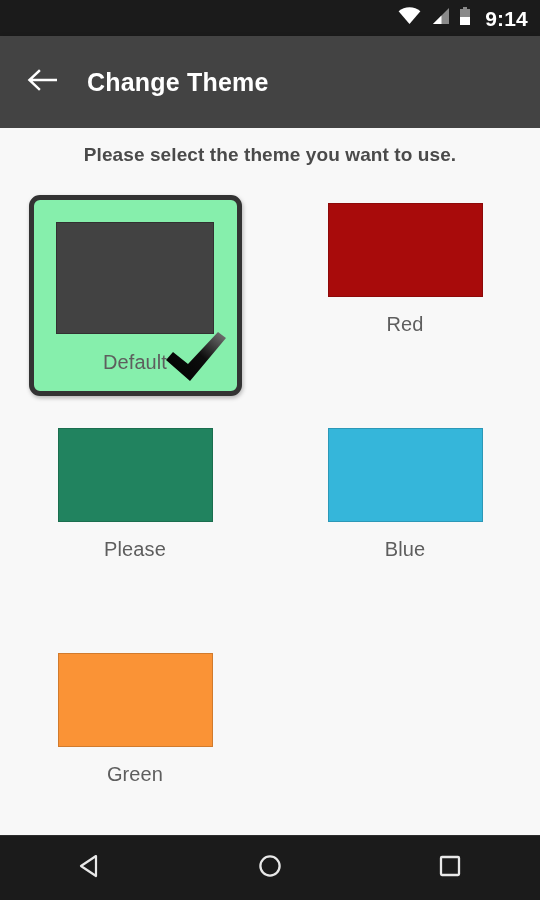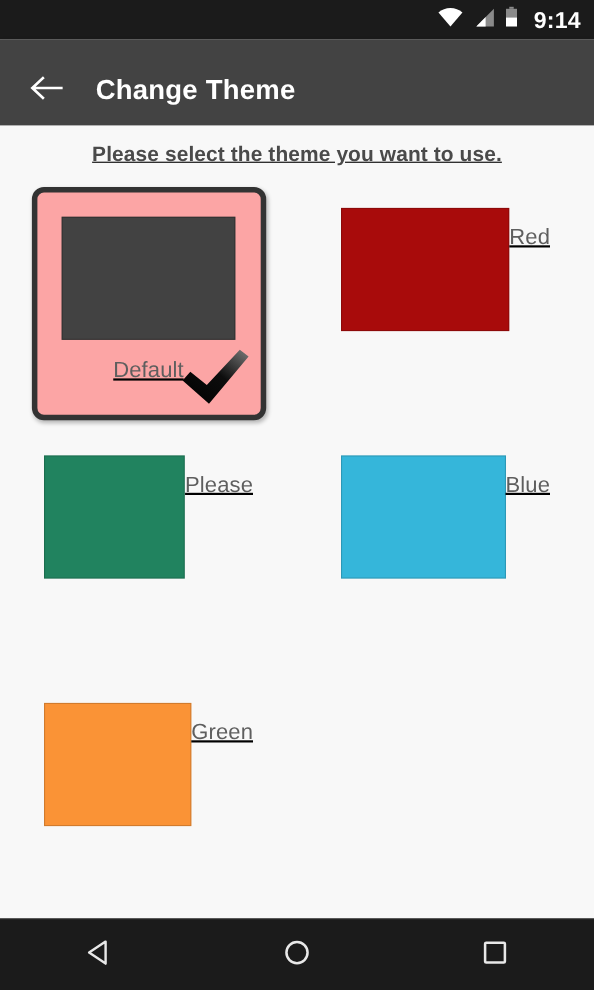--- a/index.html
+++ b/index.html
@@ -36,22 +36,22 @@
     display:flex; align-items:center; justify-content:center;
     cursor:pointer;
   }
   .toolbar-title{
     color:#FFFFFF; font-size:25px; font-weight:bold;
     margin-left:17px; letter-spacing:0.2px;
   }
 
   
   .content{
-    position:absolute; left:0; top:114px; width:540px; height:703px;
-    background:#F8F8F8; overflow:hidden;text-decoration:underline;
+    position:absolute; left:0; top:128px; width:540px; height:703px;
+    background:#F8F8F8; overflow:hidden;
   }
   .instruction{
     text-align:center; color:#4A4A4A;
     font-size:19px; font-weight:bold;
     padding-top:16px; letter-spacing:0.1px;
   }
 
   .grid{
     position:relative;
     margin-top:5px;
@@ -62,38 +62,38 @@
   .cell{
     position:relative;
     display:flex; flex-direction:column;
     align-items:center; justify-content:flex-start;
     cursor:pointer;
   }
 
   
   .swatch-wrap{
     width:190px; height:165px;
-    display:flex; flex-direction:row; 
+    display:flex; flex-direction:column; align-items:center;
     padding-top:32px;
   }
   .swatch{
     width:155px; height:112px;
     border:1px solid rgba(0,0,0,0.16);
   }
   .theme-label{
     margin-top:16px; font-size:20px; color:#5E5E5E;
     letter-spacing:0.1px;
   }
 
   
   .card-selected{
     position:relative;
     width:213px; height:212px;
-    margin-top:13px;
-    background:#fca5a5;
+    margin-top:24px;
+    background:#86efac;
     border:5px solid #333333;
     border-radius:11px;
     box-shadow:1px 2px 4px rgba(0,0,0,0.28);
     display:flex; flex-direction:column; align-items:center;
   }
   .card-selected .swatch{
     width:158px; height:112px;
     margin-top:22px;
     border:1px solid rgba(0,0,0,0.25);
   }

